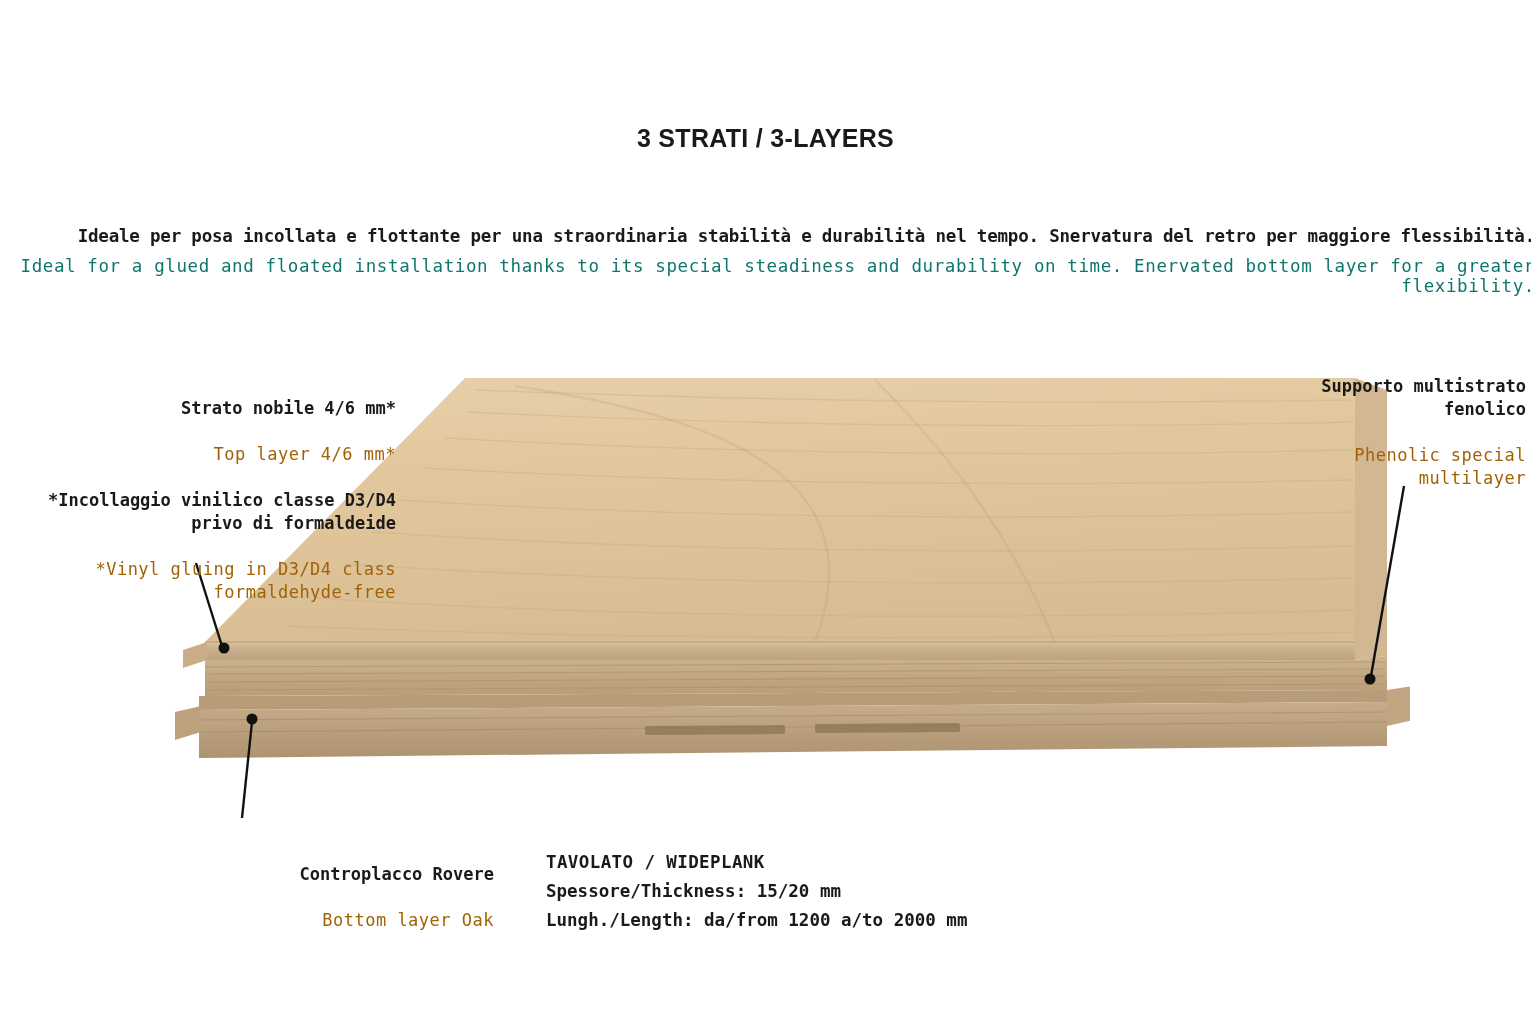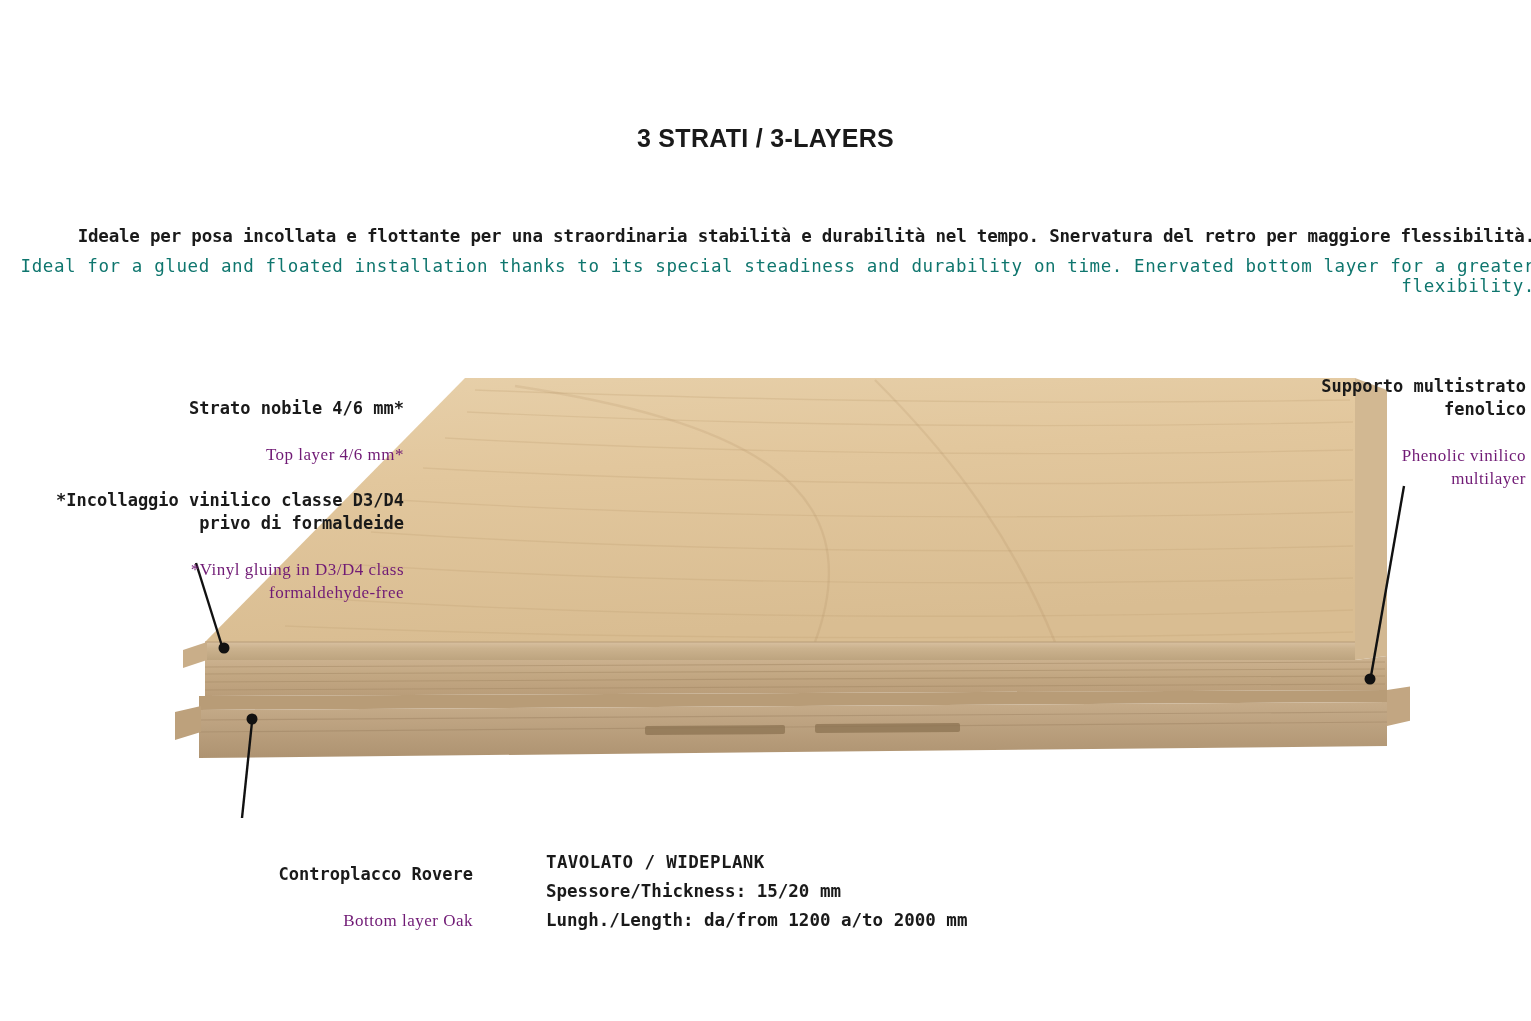--- a/index.html
+++ b/index.html
@@ -62,28 +62,27 @@
     white-space: pre-line;
     text-align: right;
   }
   .label .it {
     font-weight: bold;
     color: #1a1a1a;
     display: block;
   }
   .label .en {
     font-weight: normal;
-    color: #701a75;
+    color: #a16207;
     display: block;
     letter-spacing: 0.5px;
-    font-family: Liberation Serif, serif;
-  }
-
-  #label-top { left: 44px; top: 374px; width: 360px; }
-  #label-bottom { left: 133px; top: 840px; width: 340px; }
+  }
+
+  #label-top { left: 36px; top: 374px; width: 360px; }
+  #label-bottom { left: 154px; top: 840px; width: 340px; }
   #label-support { left: 1306px; top: 352px; width: 220px; }
 
   
   #specs {
     position: absolute;
     left: 546px;
     top: 848px;
     font-family: "DejaVu Sans Mono", monospace;
     font-size: 17.5px;
     font-weight: bold;
@@ -223,21 +222,21 @@
   </div>
 
   <div class="label" id="label-bottom">
     <span class="it">Controplacco Rovere</span>
     <span class="en">Bottom layer Oak</span>
   </div>
 
   <div class="label" id="label-support">
     <span class="it">Supporto multistrato
 fenolico</span>
-    <span class="en">Phenolic vinilico
+    <span class="en">Phenolic special
 multilayer</span>
   </div>
 
   <div id="specs">
     <div class="spec-title">TAVOLATO / WIDEPLANK</div>
     <div>Spessore/Thickness: 15/20 mm</div>
     <div>Lungh./Length: da/from 1200 a/to 2000 mm</div>
   </div>
 
 </div>

